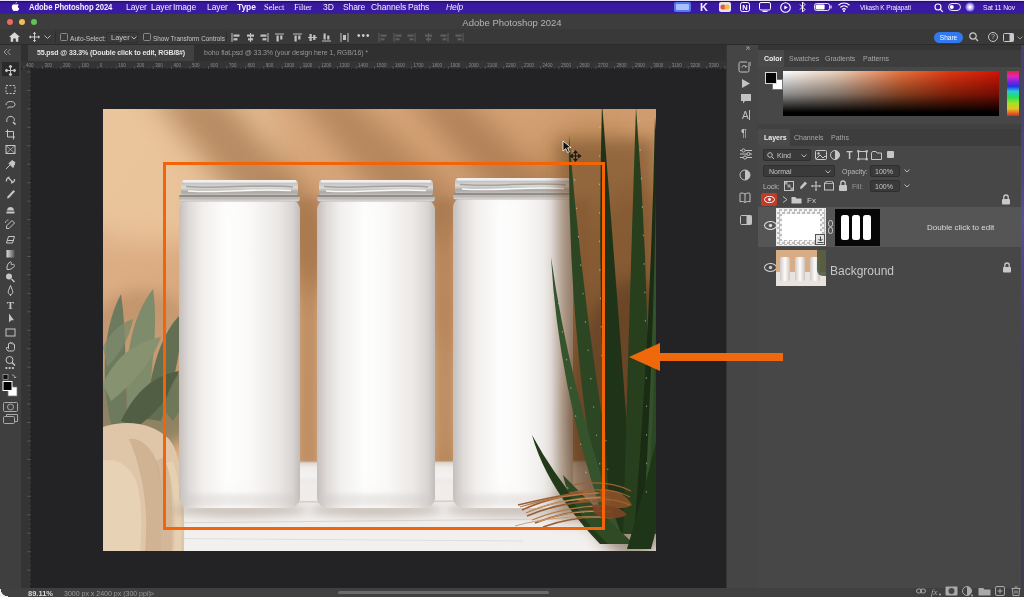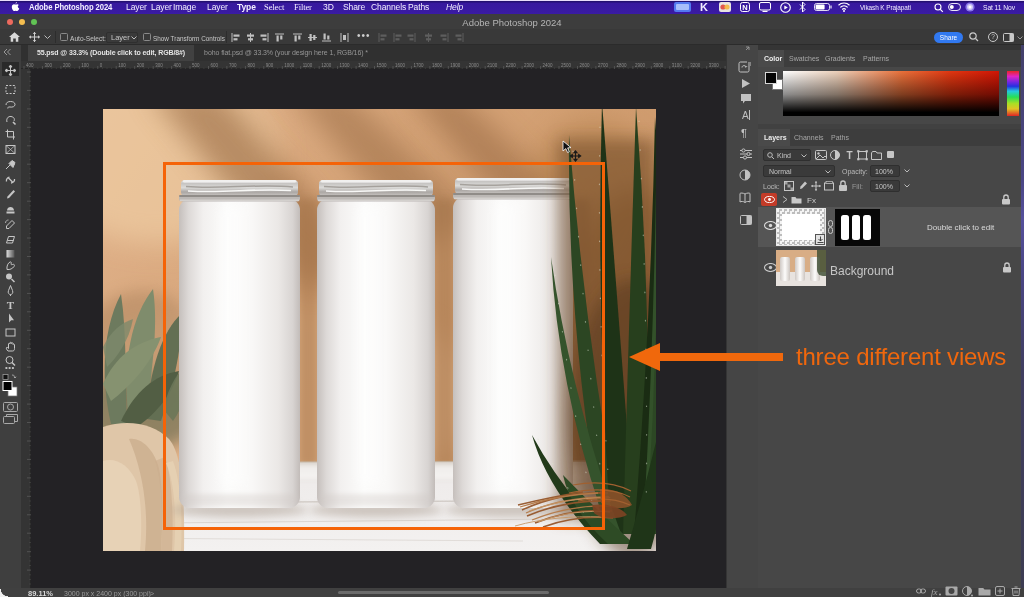--- a/index.html
+++ b/index.html
@@ -1069,13 +1069,12 @@
       </g>
 </svg>
 <div class="txt" style="left:28px;top:589px;color:#d8d8d8;font-size:7.5px;font-weight:bold;">89.11%</div>
 <div class="txt" style="left:64px;top:589.5px;color:#9a9a9a;font-size:7px;">3000 px x 2400 px (300 ppi)</div>
 <div class="txt" style="left:150px;top:589.5px;color:#9a9a9a;font-size:7px;">&gt;</div>
 <div class="abs" style="left:0;top:589px;width:8px;height:8px;background:radial-gradient(circle at 8px 0px, rgba(255,255,255,0) 7px, #f0f0f0 7.5px);"></div>
 <div id="arrtail"></div>
 <svg class="abs" style="left:629px;top:341px" width="32" height="32">
       <path d="M0 16 L31 2 L31 30 Z" fill="#f0680c"></path>
     </svg>
-<div id="arrtxt">three different views</div>
 </div>
 </body></html>

